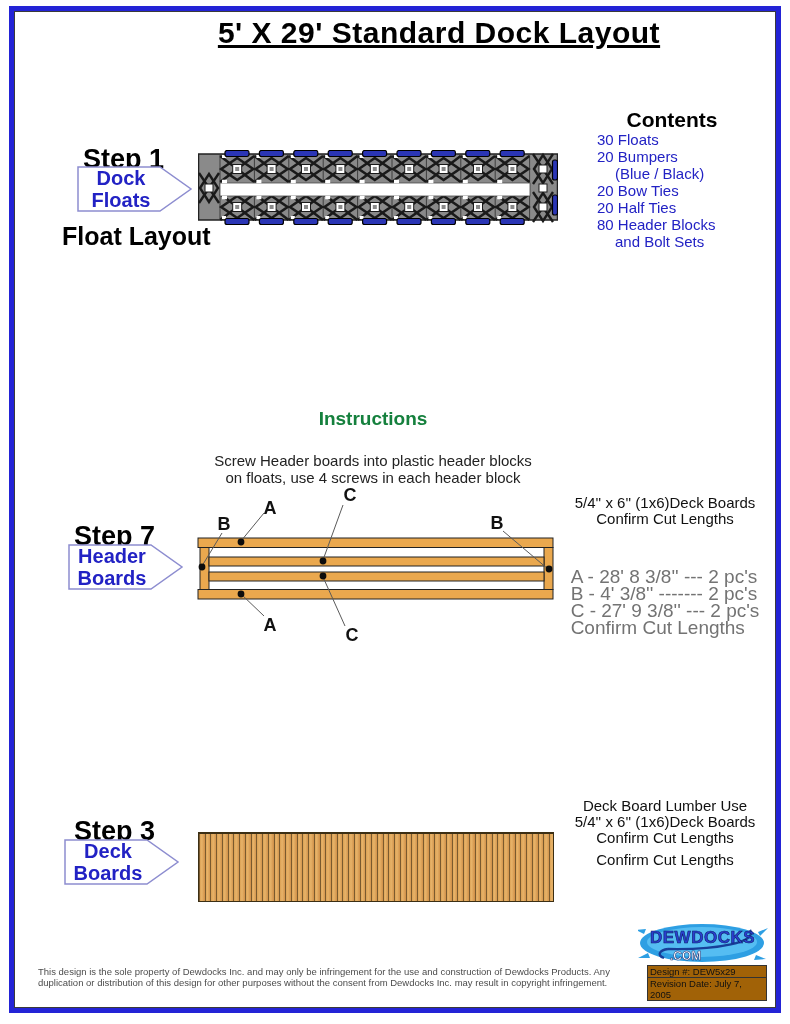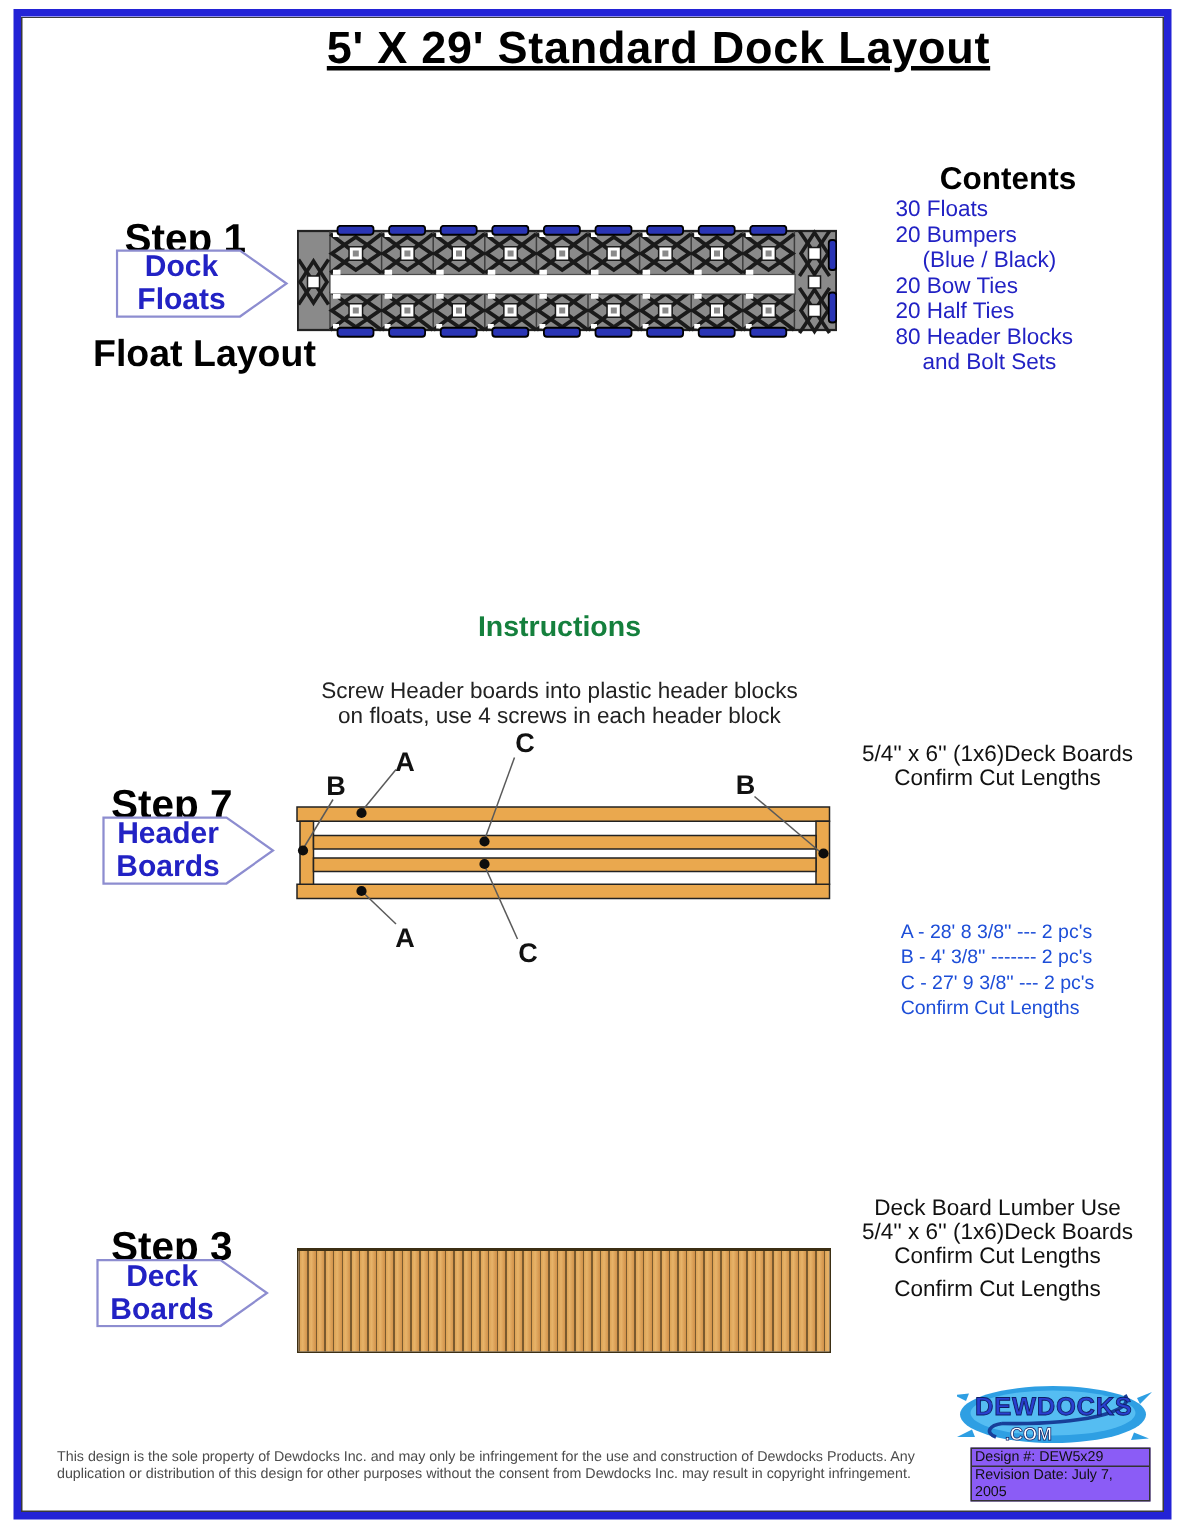--- a/index.html
+++ b/index.html
@@ -31,32 +31,32 @@
   .step-tag svg{position:absolute;left:0;top:0;}
   .tag-text{position:absolute;left:2px;top:1px;width:84px;text-align:center;
     font-size:20px;font-weight:bold;color:#2222c4;line-height:22px;}
   .caption{font-size:25px;font-weight:bold;color:#000;}
   
   .instr-head{left:0;top:408px;width:746px;text-align:center;
     font-size:19px;font-weight:bold;color:#15803d;}
   .instr-line{left:0;width:746px;text-align:center;font-size:15px;color:#222;}
   
   .note{width:210px;text-align:center;font-size:15px;line-height:16px;color:#111;}
-  .cutlist{display:inline-block;text-align:left;font-size:13px;line-height:17px;color:#1d4ed8;margin-top:44px;}
+  .cutlist{display:inline-block;text-align:left;font-size:19px;line-height:17px;color:#737373;}
   
   .deck-boards{
     left:198px;top:832px;width:356px;height:70px;
     background:repeating-linear-gradient(90deg,
       #7a5a2e 0px,#7a5a2e 1px,#dda457 1px,#e7b369 2.8px,#d2934b 5.74px);
     border:1px solid #3c2f14;border-top:2px solid #3c2f14;
     box-sizing:border-box;
   }
   
   .legal{left:38px;top:966px;width:600px;font-size:9.5px;line-height:11px;color:#4c4c4c;}
-  .design-box{left:647px;top:965px;width:118px;border:1px solid #333;background:#8b5cf6;font-size:9.5px;line-height:11px;color:#111;}
+  .design-box{left:647px;top:965px;width:118px;border:1px solid #333;background:#a16207;font-size:9.5px;line-height:11px;color:#111;}
   .design-box .row{padding:0 2px;}
   .design-box .row:first-child{border-bottom:1px solid #333;}
   svg text.dlabel{font-family:"Liberation Sans",sans-serif;font-weight:bold;font-size:18px;fill:#111;}
 </style>
 </head>
 <body>
 
 <div class="border-frame"></div>
 
 <div class="abs page-title">5' X 29' Standard Dock Layout</div>

